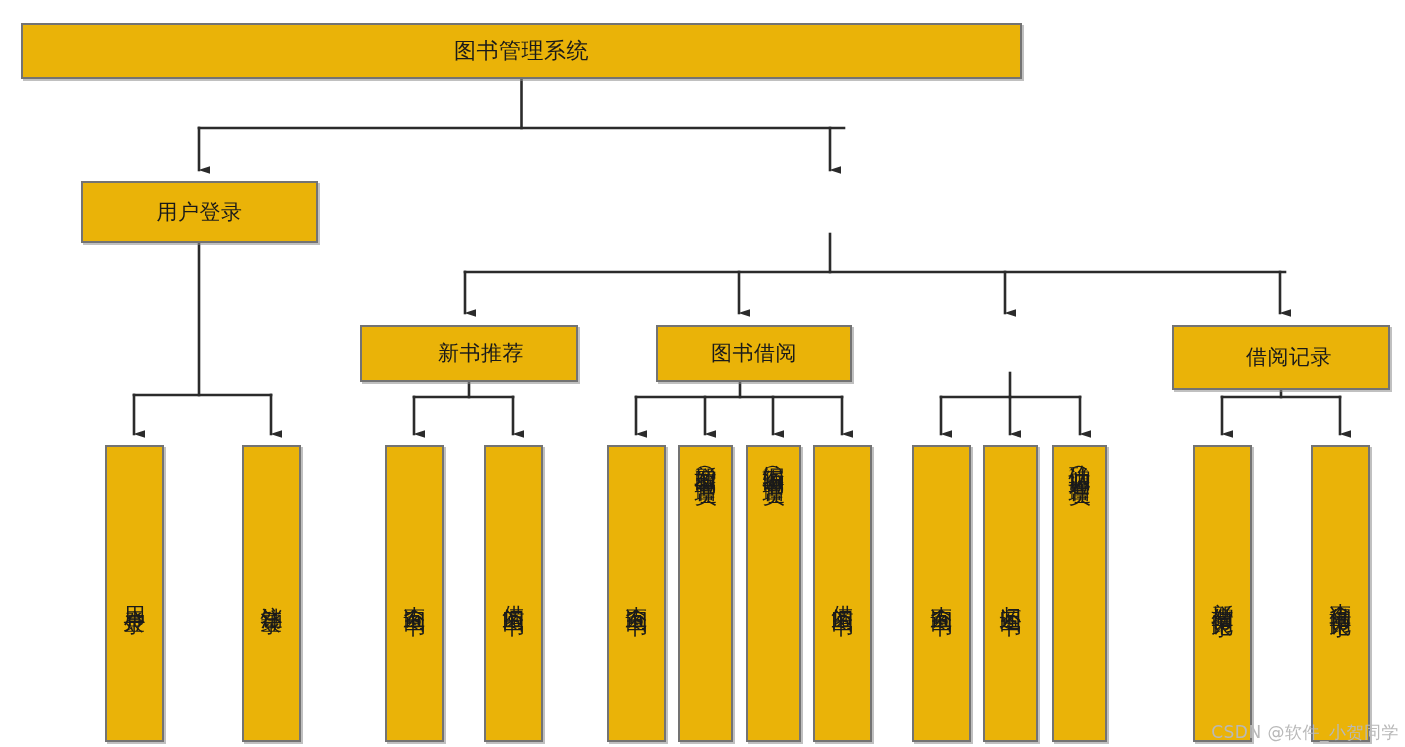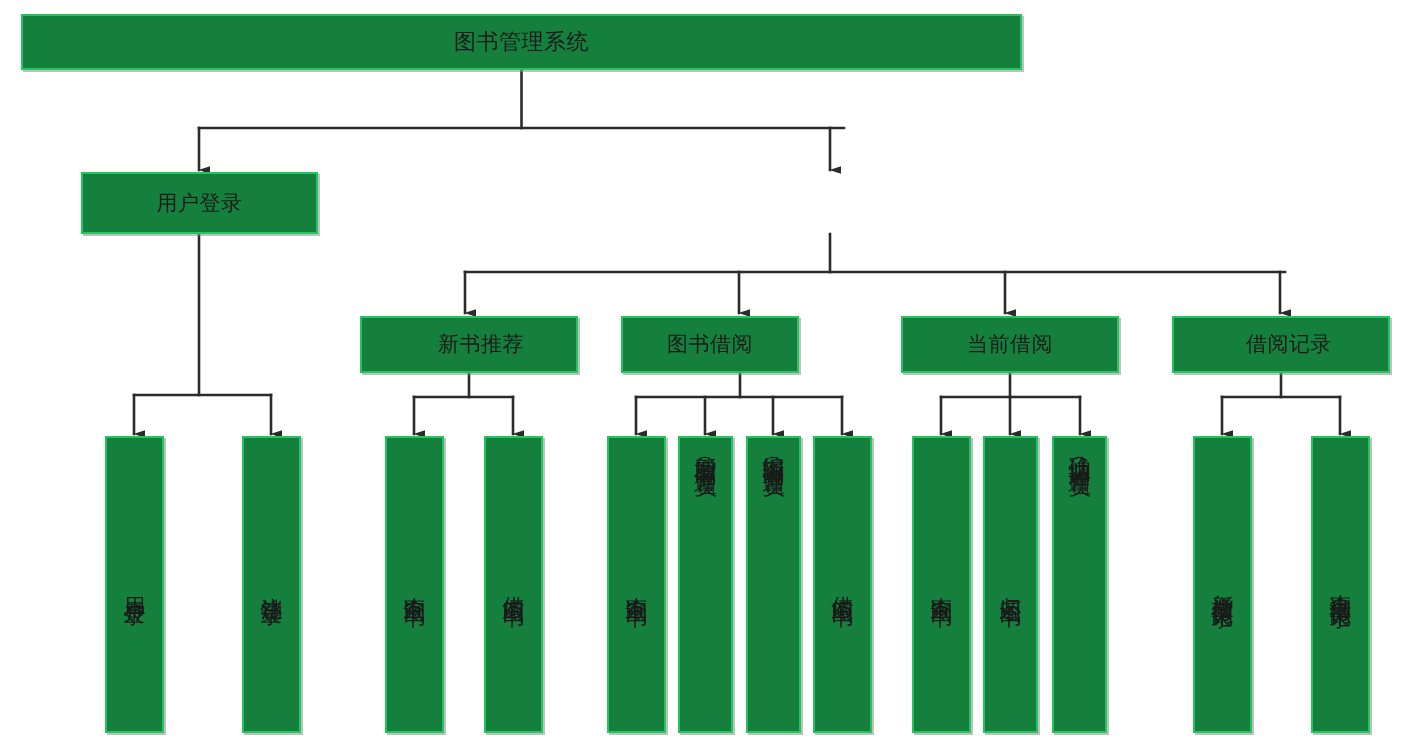--- a/index.html
+++ b/index.html
@@ -24,27 +24,28 @@
     left: 0;
     top: 0;
     width: 1405px;
     height: 747px;
     pointer-events: none;
   }
   
   .node {
     position: absolute;
     box-sizing: border-box;
-    background: #15803d;
-    border: 2px solid #22c55e;
+    background: #eab308;
+    border: 2px solid #737373;
     box-shadow: 2px 2px 0 0 rgba(140,140,140,0.55);
     display: flex;
     align-items: center;
     justify-content: center;
     color: #1a1a1a;
+    margin-top: 9px;
   }
   .node-label {
     display: block;
     line-height: 1.18;
     text-align: center;
     white-space: nowrap;
   }
   
   .node.horizontal .node-label {
     font-size: 21px;
@@ -145,29 +146,26 @@
 
   <div class="node horizontal" style="left:81px; top:172px; width:237px; height:62px;">
     <span class="node-label">用户登录</span>
   </div>
 
 
   <div class="node horizontal" style="left:360px; top:316px; width:218px; height:57px;padding-left:24px;">
     <span class="node-label">新书推荐</span>
   </div>
 
-  <div class="node horizontal" style="left:621px; top:316px; width:178px; height:57px;align-items:center;">
+  <div class="node horizontal" style="left:656px; top:316px; width:196px; height:57px;align-items:center;">
     <span class="node-label">图书借阅</span>
   </div>
 
-  <div class="node horizontal" style="left:901px; top:316px; width:218px; height:57px;">
-    <span class="node-label">当前借阅</span>
-  </div>
-
-  <div class="node horizontal" style="left:1172px; top:316px; width:218px; height:57px;padding-left:16px;">
+
+  <div class="node horizontal" style="left:1172px; top:316px; width:218px; height:65px;padding-left:16px;">
     <span class="node-label">借阅记录</span>
   </div>
 
   <div class="node vertical centered" style="left:105px; top:436px; width:59px; height:297px;">
     <span class="node-label">用户登录</span>
   </div>
 
   <div class="node vertical centered" style="left:242px; top:436px; width:59px; height:297px;">
     <span class="node-label">注销登录</span>
   </div>
@@ -209,14 +207,15 @@
   </div>
 
   <div class="node vertical centered" style="left:1193px; top:436px; width:59px; height:297px;">
     <span class="node-label">新增借阅记录</span>
   </div>
 
   <div class="node vertical centered" style="left:1311px; top:436px; width:59px; height:297px;">
     <span class="node-label">查询借阅记录</span>
   </div>
 
+  <div id="watermark">CSDN @软件_小贺同学</div>
 
 </div>
 
 </body></html>

